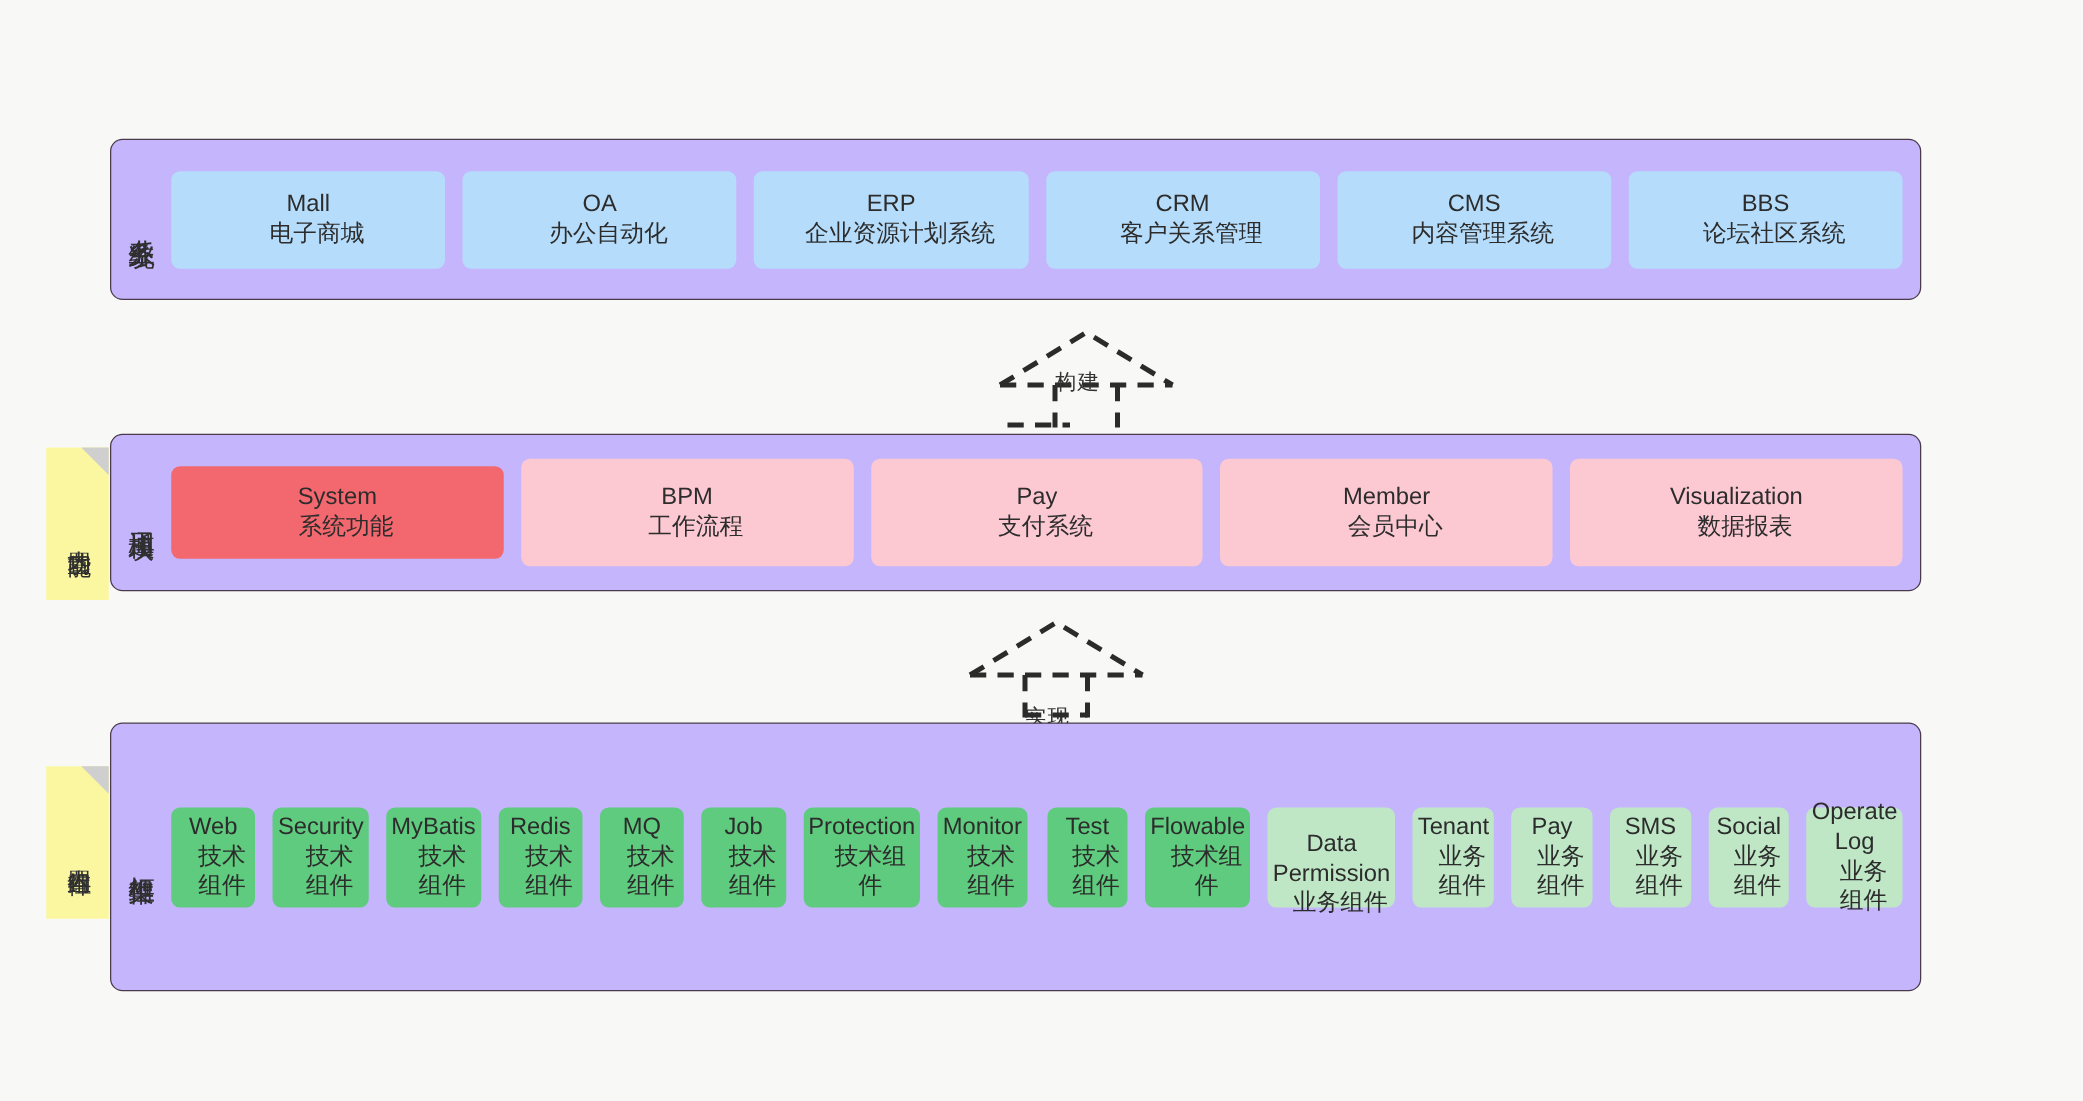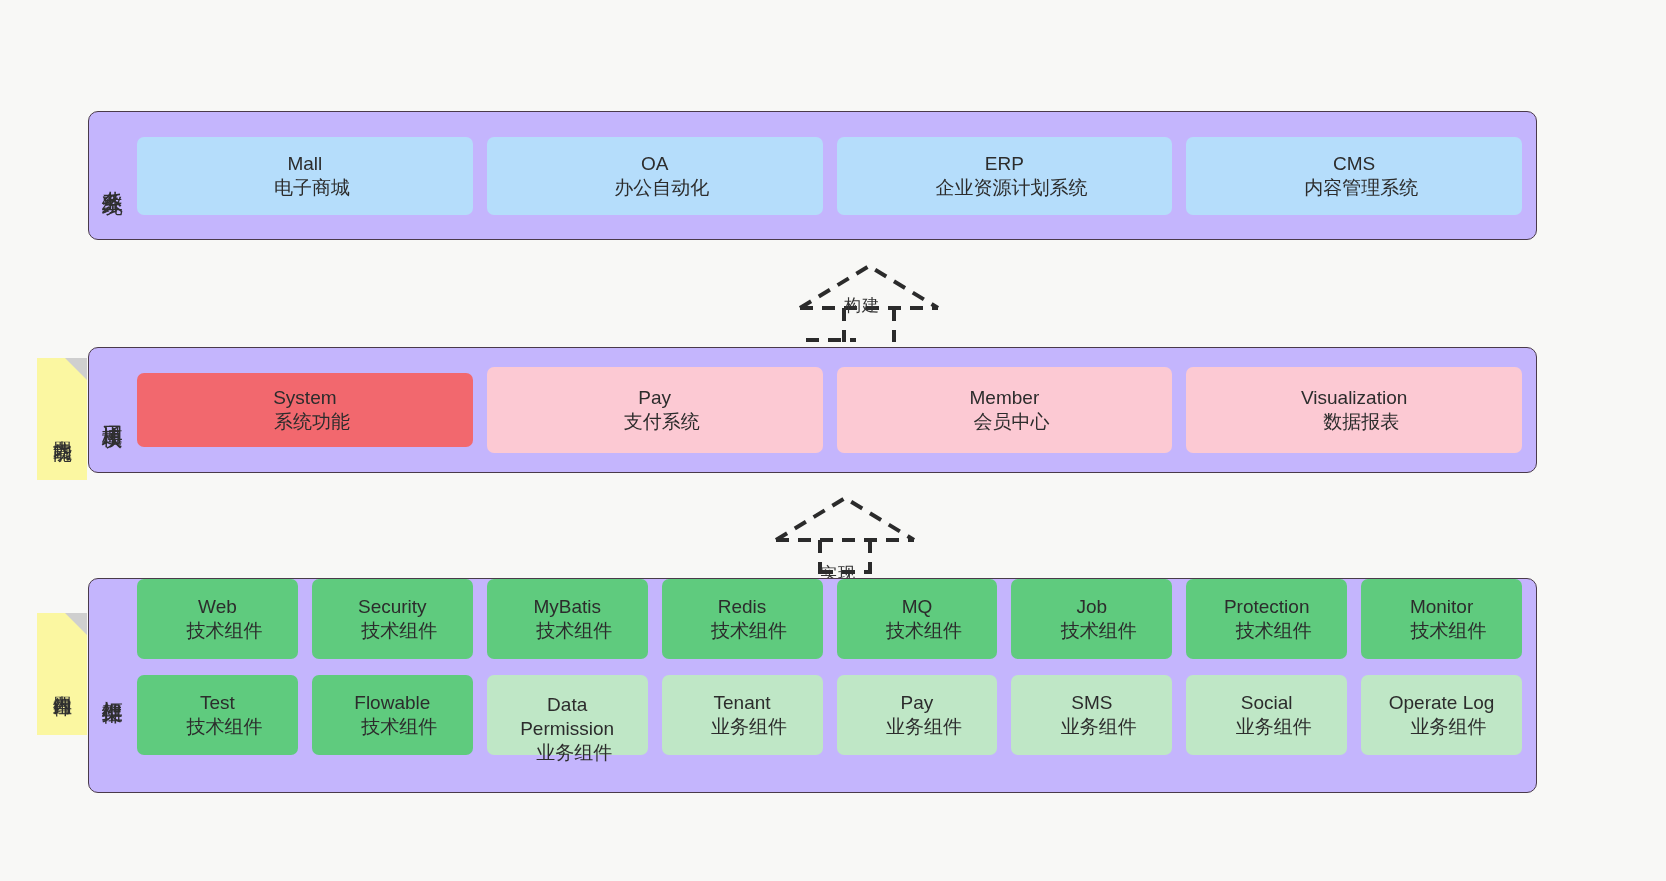--- a/index.html
+++ b/index.html
@@ -49,22 +49,22 @@
   }
 
   .band-body {
     flex: 1 1 auto;
     display: flex;
     align-items: center;
     gap: 14px;
     padding: 0 14px 0 2px;
   }
   .band-body.two-rows {
-    flex-direction: column;
-    justify-content: flex-start;
+    flex-direction: row;
+    justify-content: space-between;
     gap: 16px;
   }
   .band-row {
     display: flex;
     align-items: stretch;
     gap: 14px;
     width: 100%;
   }
 
   
@@ -147,22 +147,30 @@
       </div>
       <div class="card blue">
         <span class="t1">OA</span>
         <span class="t2">办公自动化</span>
       </div>
       <div class="card blue">
         <span class="t1">ERP</span>
         <span class="t2">企业资源计划系统</span>
       </div>
       <div class="card blue">
+        <span class="t1">CRM</span>
+        <span class="t2">客户关系管理</span>
+      </div>
+      <div class="card blue">
         <span class="t1">CMS</span>
         <span class="t2">内容管理系统</span>
+      </div>
+      <div class="card blue">
+        <span class="t1">BBS</span>
+        <span class="t2">论坛社区系统</span>
       </div>
 
     </div>
   </div>
 
   <div class="uml-arrow" style="left:796px; top:262px; width:146px; height:80px;">
     <svg width="146" height="80" viewBox="0 0 146 80" aria-hidden="true">
 
       <path d="M 4 46 L 73 4 L 142 46" fill="none" stroke="#2b2b2b" stroke-width="4" stroke-dasharray="13 9" stroke-linecap="butt"></path>
       <path d="M 4 46 L 142 46" fill="none" stroke="#2b2b2b" stroke-width="4" stroke-dasharray="13 9"></path>
@@ -183,20 +191,24 @@
     <span>内置功能</span>
   </div>
 
   <div class="band" id="band-common" style="left:88px; top:347px; width:1449px; height:126px;">
     <div class="band-title">通用模块</div>
     <div class="band-body">
 
       <div class="card red">
         <span class="t1">System</span>
         <span class="t2">系统功能</span>
+      </div>
+      <div class="card pink">
+        <span class="t1">BPM</span>
+        <span class="t2">工作流程</span>
       </div>
       <div class="card pink">
         <span class="t1">Pay</span>
         <span class="t2">支付系统</span>
       </div>
       <div class="card pink">
         <span class="t1">Member</span>
         <span class="t2">会员中心</span>
       </div>
       <div class="card pink">

